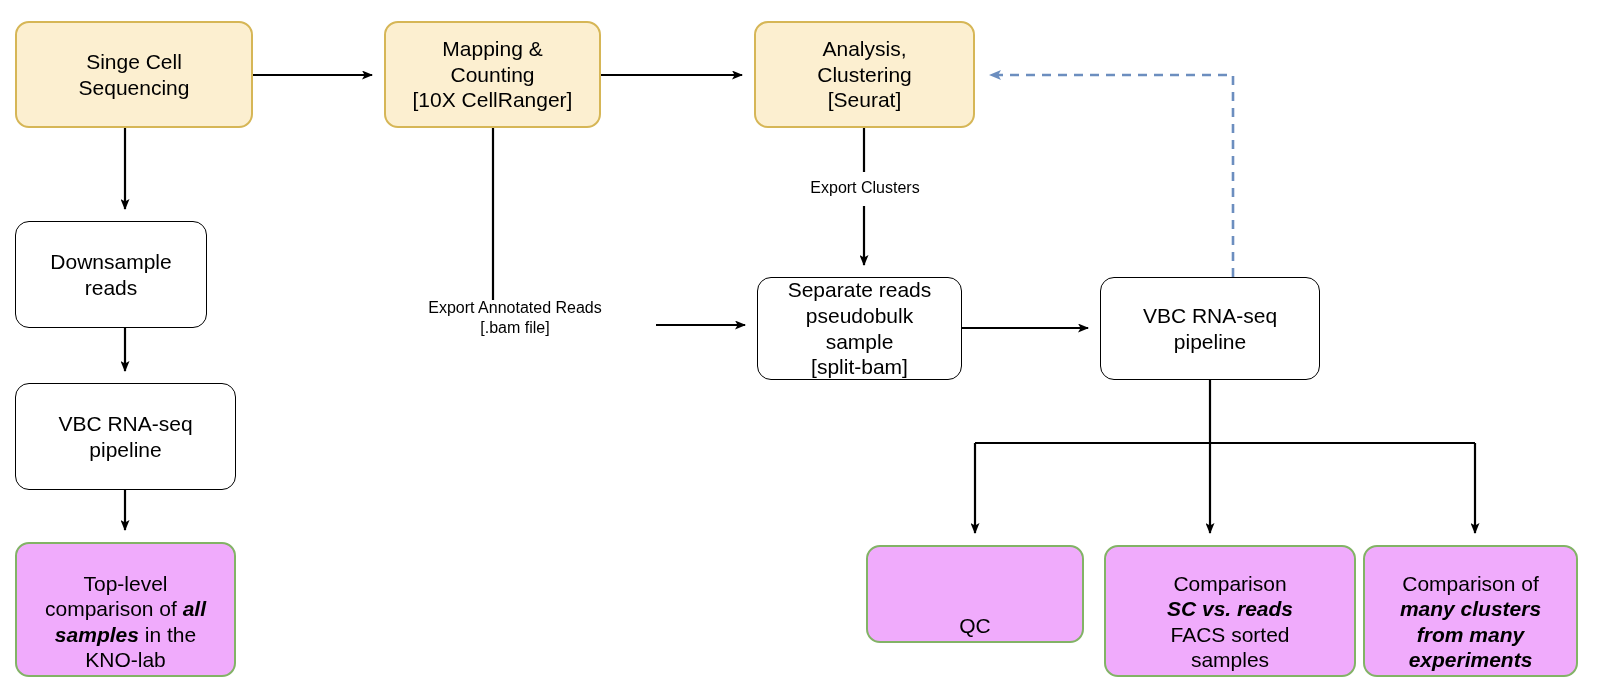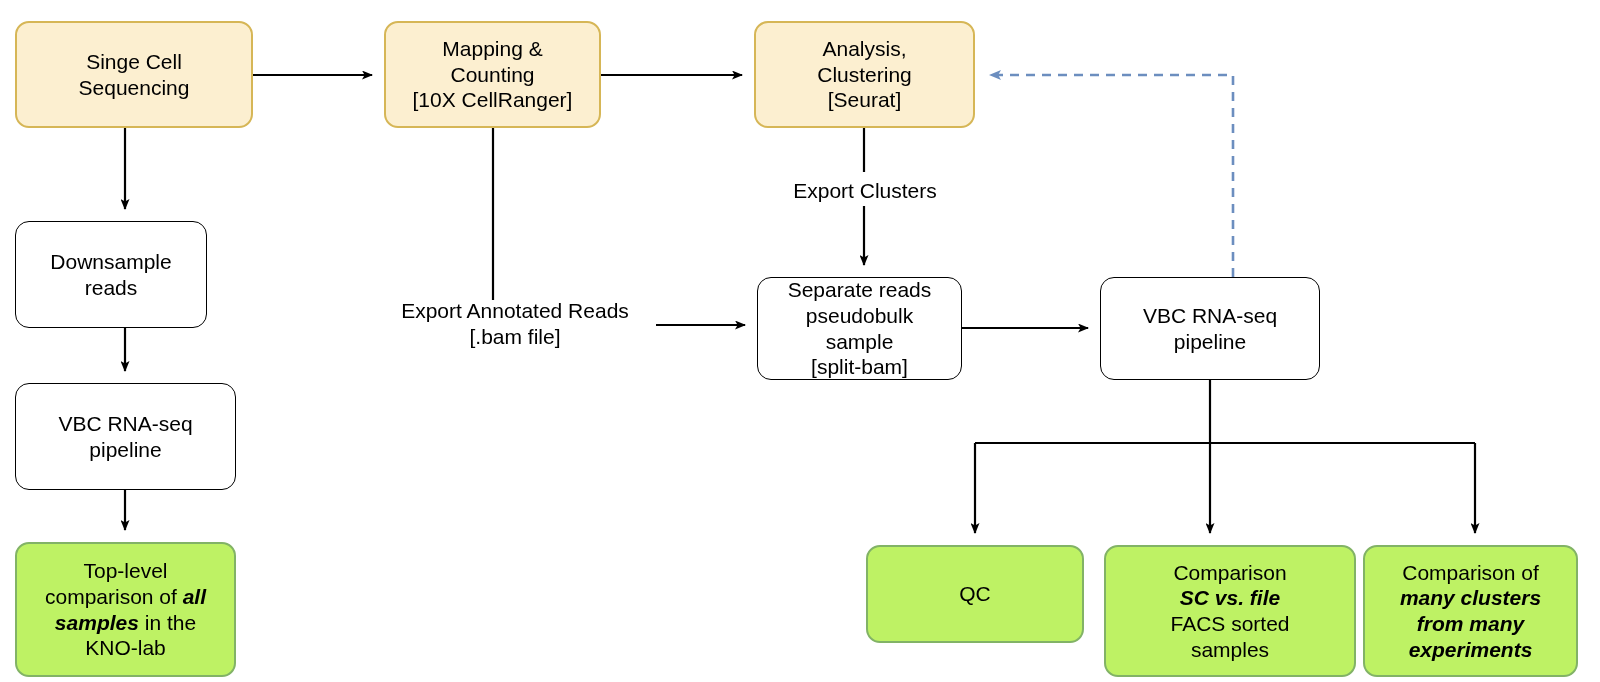--- a/index.html
+++ b/index.html
@@ -48,26 +48,27 @@
   .node.yellow {
     background: #FCEFD0;
     border-color: #D6B656;
   }
   .node.plain {
     background: #ffffff;
     border-color: #000000;
     border-width: 1.6px;
   }
   .node.green {
-    background: #bef264;
+    background: #f0abfc;
     border-color: #82B366;
+    align-items: flex-end;
   }
   .edge-label {
     position: absolute;
-    font-size: 21px;
+    font-size: 16px;
     color: #000000;
     line-height: 1.22;
     text-align: center;
     white-space: pre-line;
     background: transparent;
   }
   .node b, .edge-label b {
     font-weight: bold;
     font-style: italic;
   }
@@ -167,21 +168,21 @@
 
   <div class="node plain" style="left:1100px; top:277px; width:220px; height:103px;">
     <span class="txt">VBC RNA-seq<br>pipeline</span>
   </div>
 
   <div class="node green" style="left:866px; top:545px; width:218px; height:98px;">
     <span class="txt">QC</span>
   </div>
 
   <div class="node green" style="left:1104px; top:545px; width:252px; height:132px;">
-    <span class="txt">Comparison<br><b>SC vs. file</b><br>FACS sorted<br>samples</span>
+    <span class="txt">Comparison<br><b>SC vs. reads</b><br>FACS sorted<br>samples</span>
   </div>
 
   <div class="node green" style="left:1363px; top:545px; width:215px; height:132px;">
     <span class="txt">Comparison of<br><b>many clusters<br>from many<br>experiments</b></span>
   </div>
 
   <div class="edge-label" style="left:768px; top:178px; width:194px;">Export Clusters</div>
 
   <div class="edge-label" style="left:370px; top:298px; width:290px;">Export Annotated Reads<br>[.bam file]</div>
 

